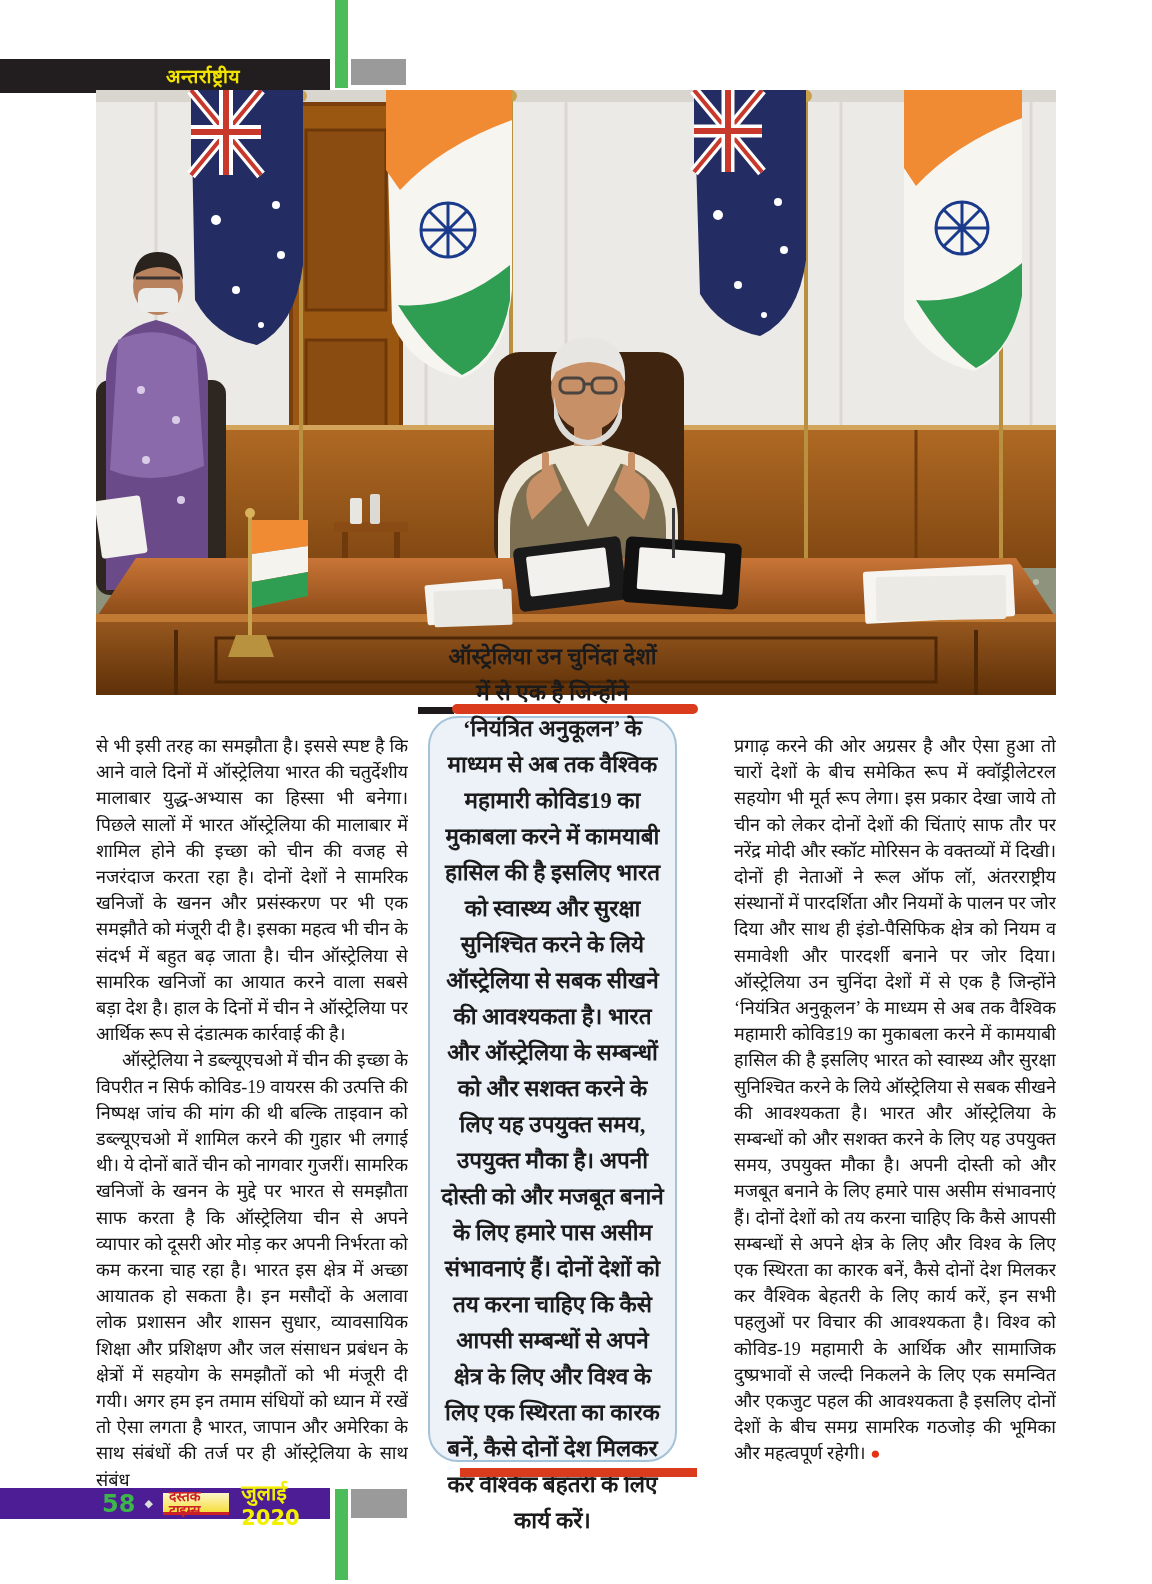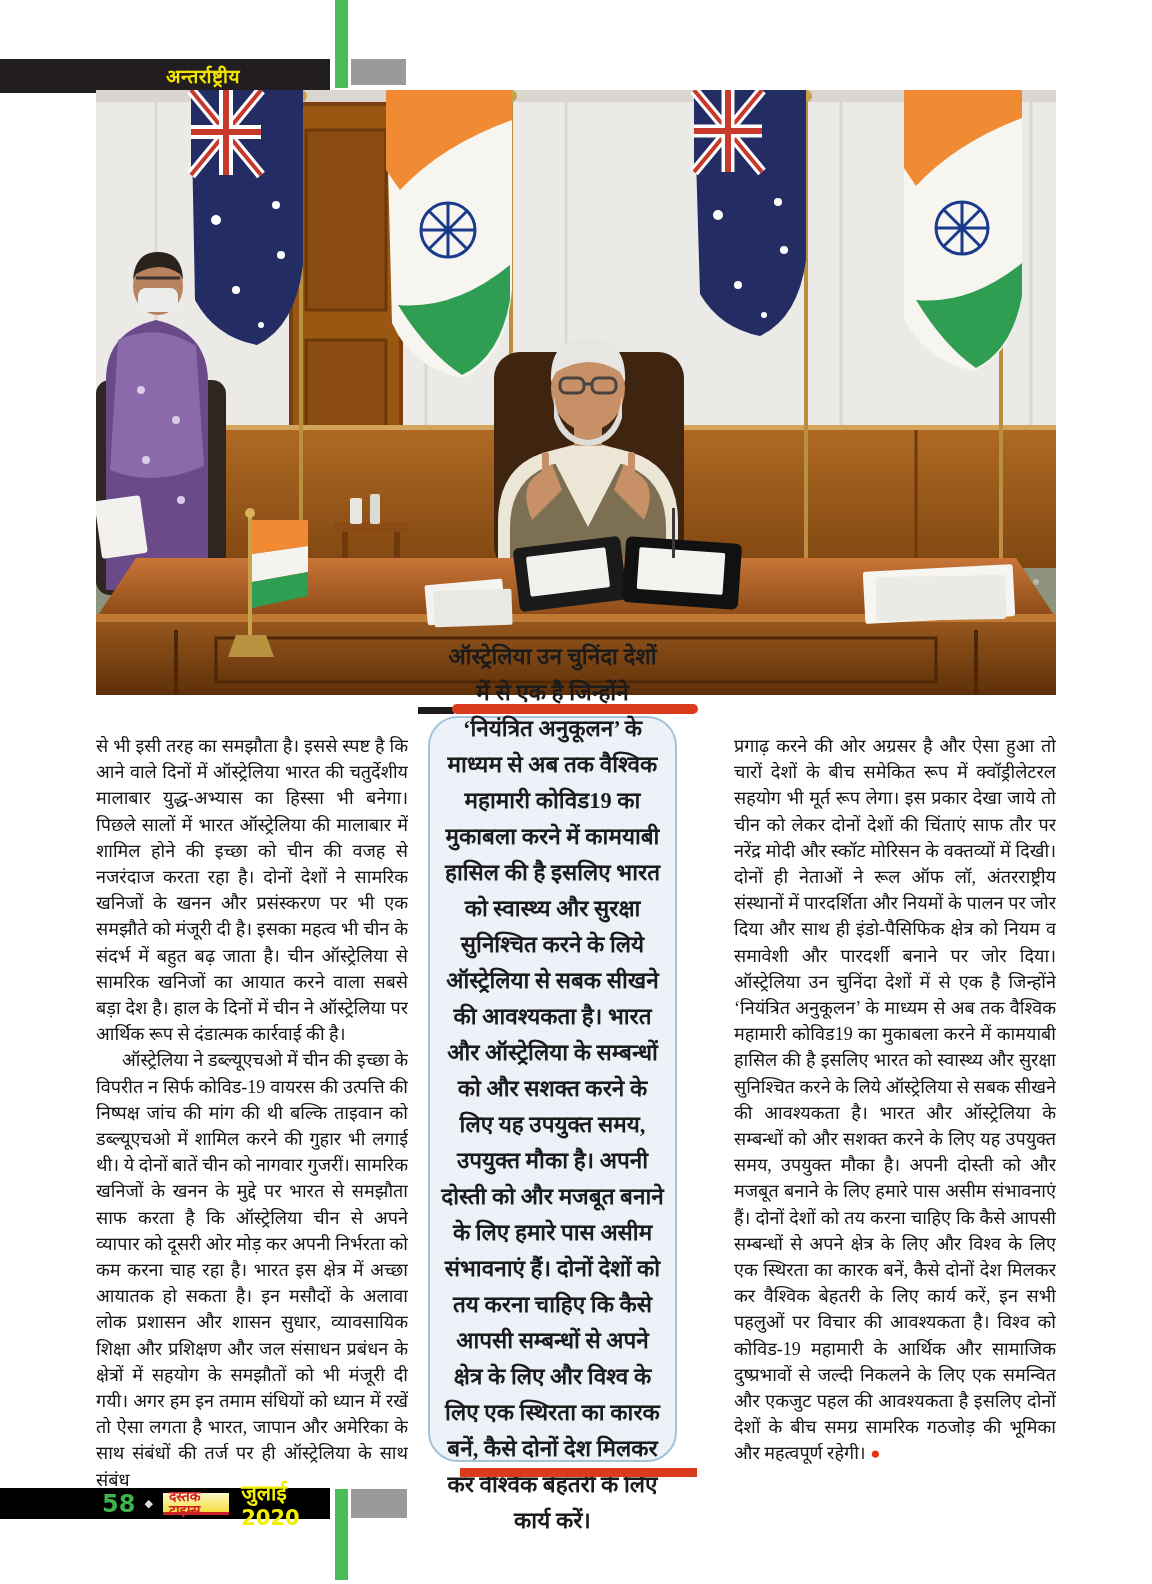--- a/index.html
+++ b/index.html
@@ -30,21 +30,21 @@
   .pq-dash-top { left:418px; top:707px; width:36px; height:7px; background:#1e1a1b; }
   .pq-bar-top  { left:452px; top:704px; width:246px; height:10px; background:#da3b1c; border-radius:5px; }
   .pq-box { left:428px; top:716px; width:249px; height:746px; background:#edf2f8;
             border:2px solid #a5c3d8; border-radius:30px; padding:16px 10px;
             display:flex; align-items:center; }
   .pq-box p { width:100%; text-align:center; font-weight:bold; color:#1b1b1b;
               font-size:22.5px; line-height:36px; }
   .pq-bar-bottom { left:460px; top:1468px; width:237px; height:9px; background:#da3b1c; }
 
   
-  .footer-bar { left:0; top:1488px; width:330px; height:31px; background:#000000;
+  .footer-bar { left:0; top:1488px; width:330px; height:31px; background:#4c1d95;
                 display:flex; align-items:center; }
   .page-num { color:#3db54b; font-family:"DejaVu Sans", sans-serif; font-weight:bold;
               font-size:24px; margin-left:102px; line-height:1; }
   .diamond { color:#dcdcdc; font-size:11px; margin-left:9px; }
   .mag-logo { margin-left:10px; background:linear-gradient(#fdf6c9,#f6df3e); border-bottom:3px solid #cc2127;
               padding:1px 6px 0 6px; height:22px; display:flex; align-items:center; }
   .mag-logo span { color:#cc2127; font-family:"DejaVu Sans", sans-serif; font-weight:bold;
                    font-size:14px; line-height:1; }
   .issue { color:#f2ef00; font-family:"DejaVu Sans", sans-serif; font-weight:bold;
            font-size:21px; margin-left:12px; }

